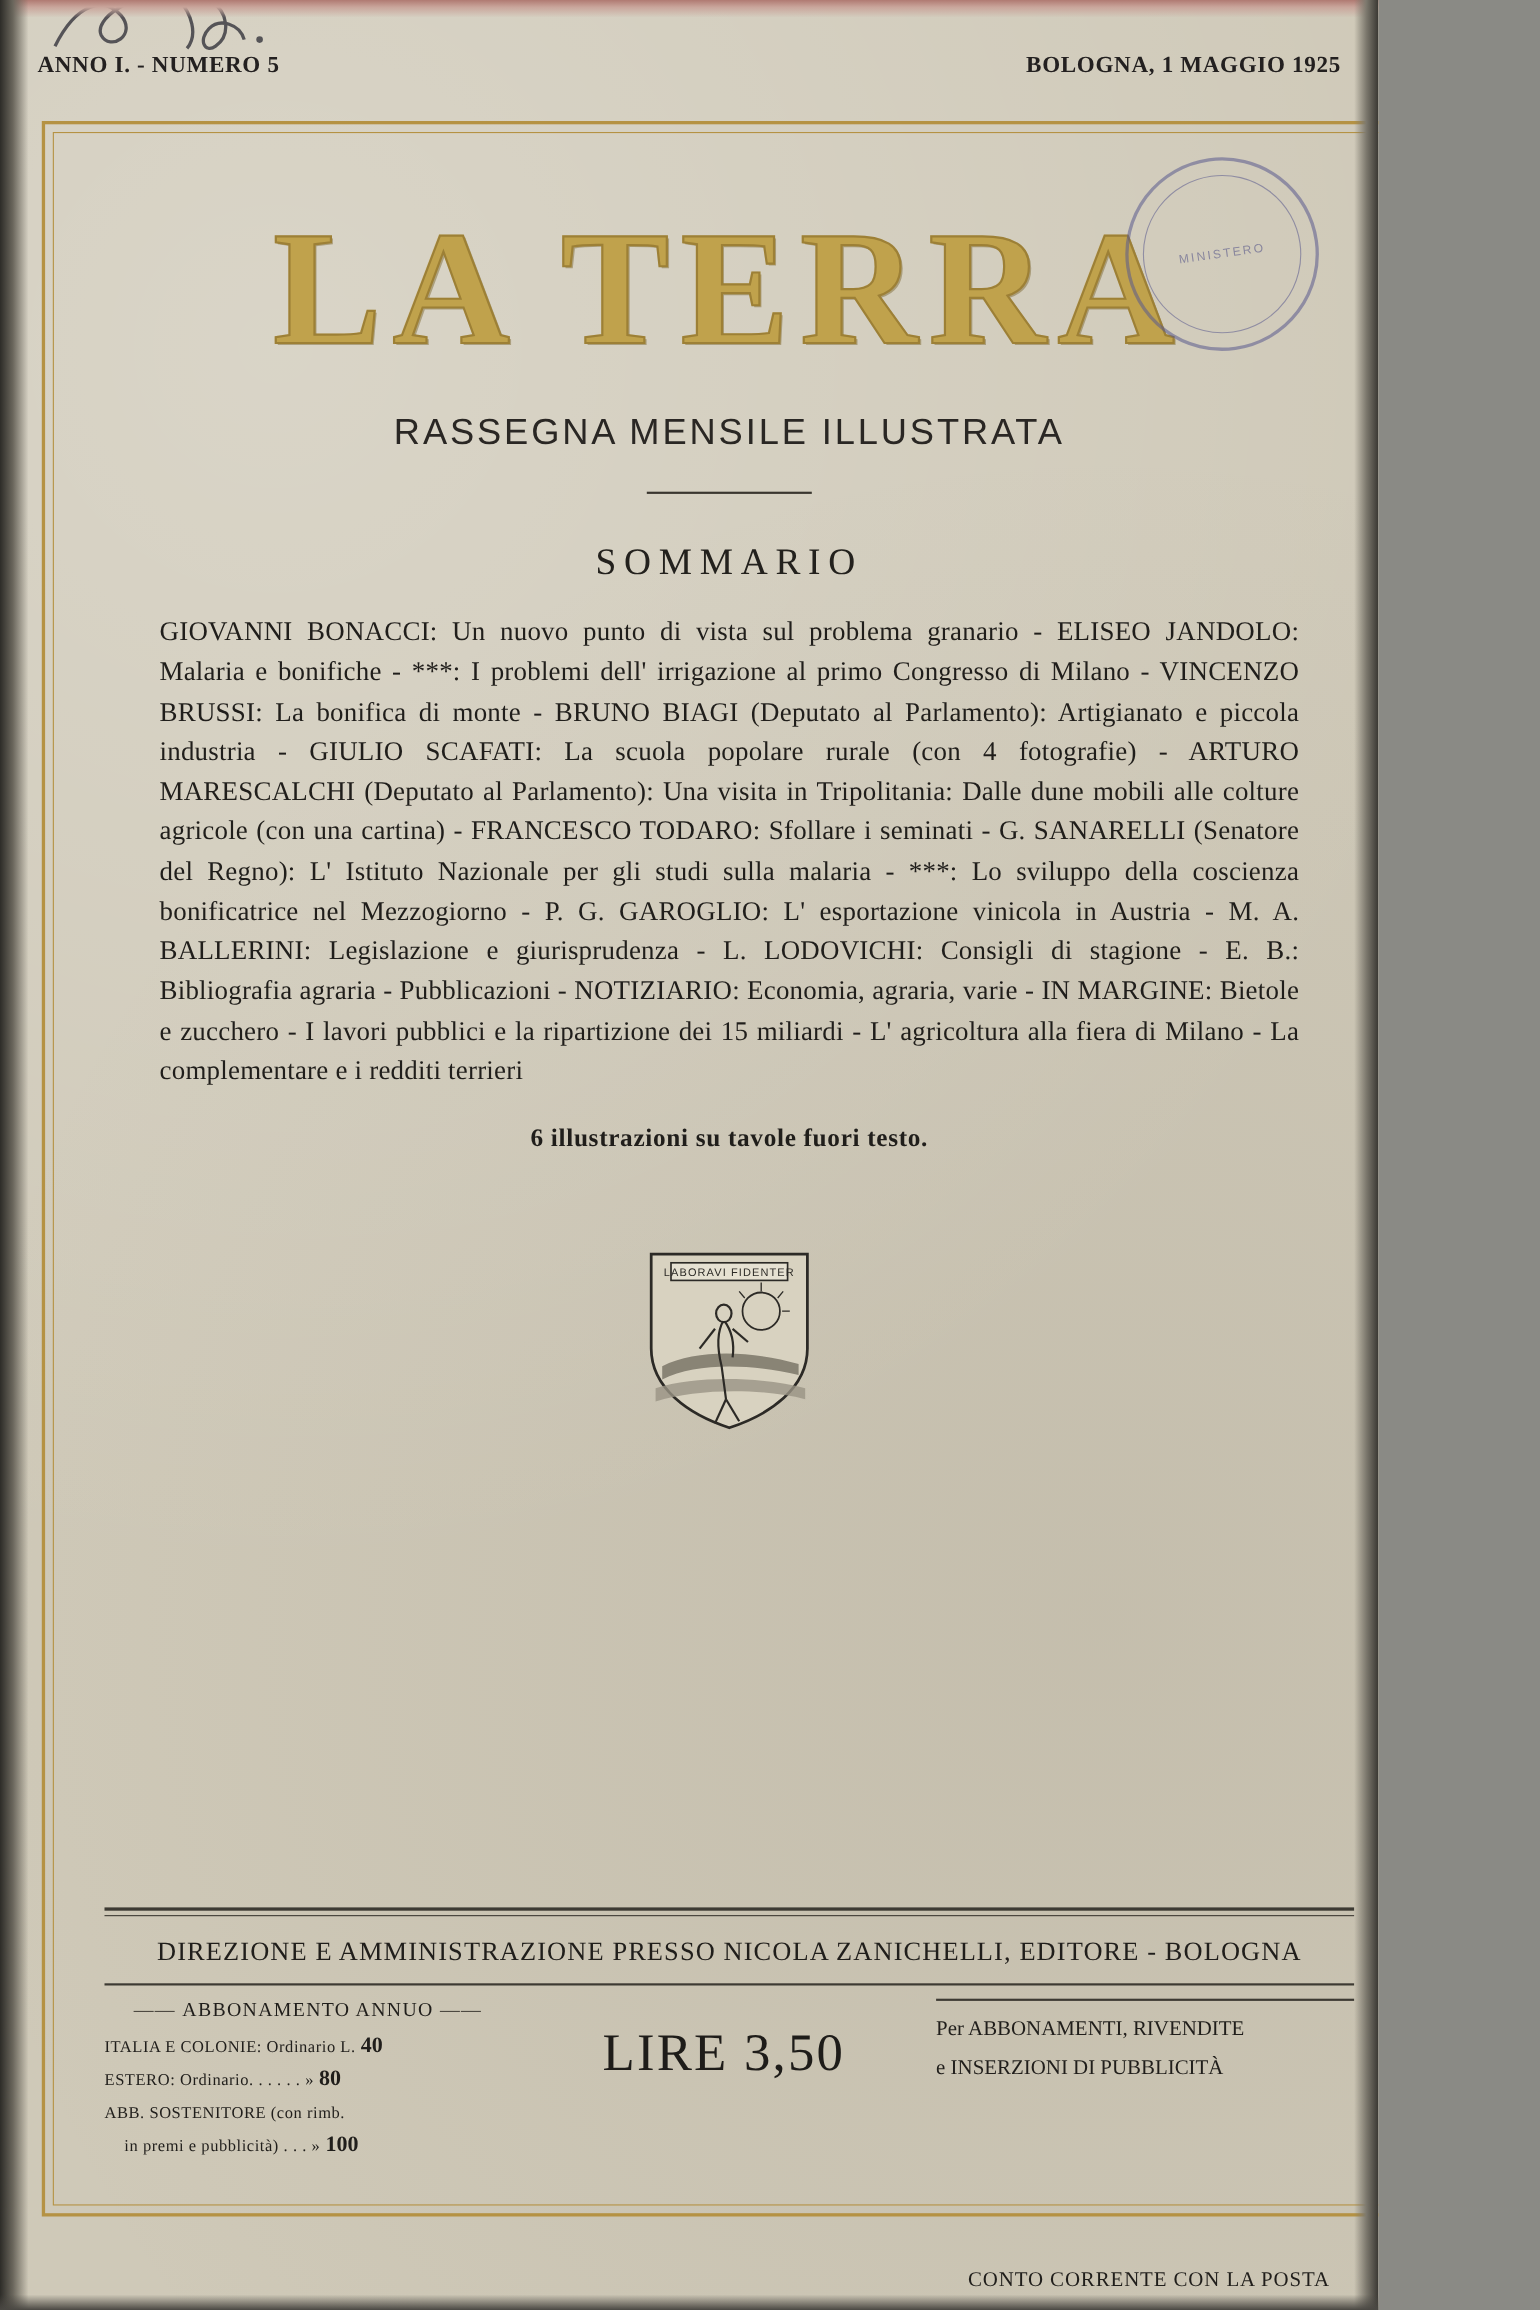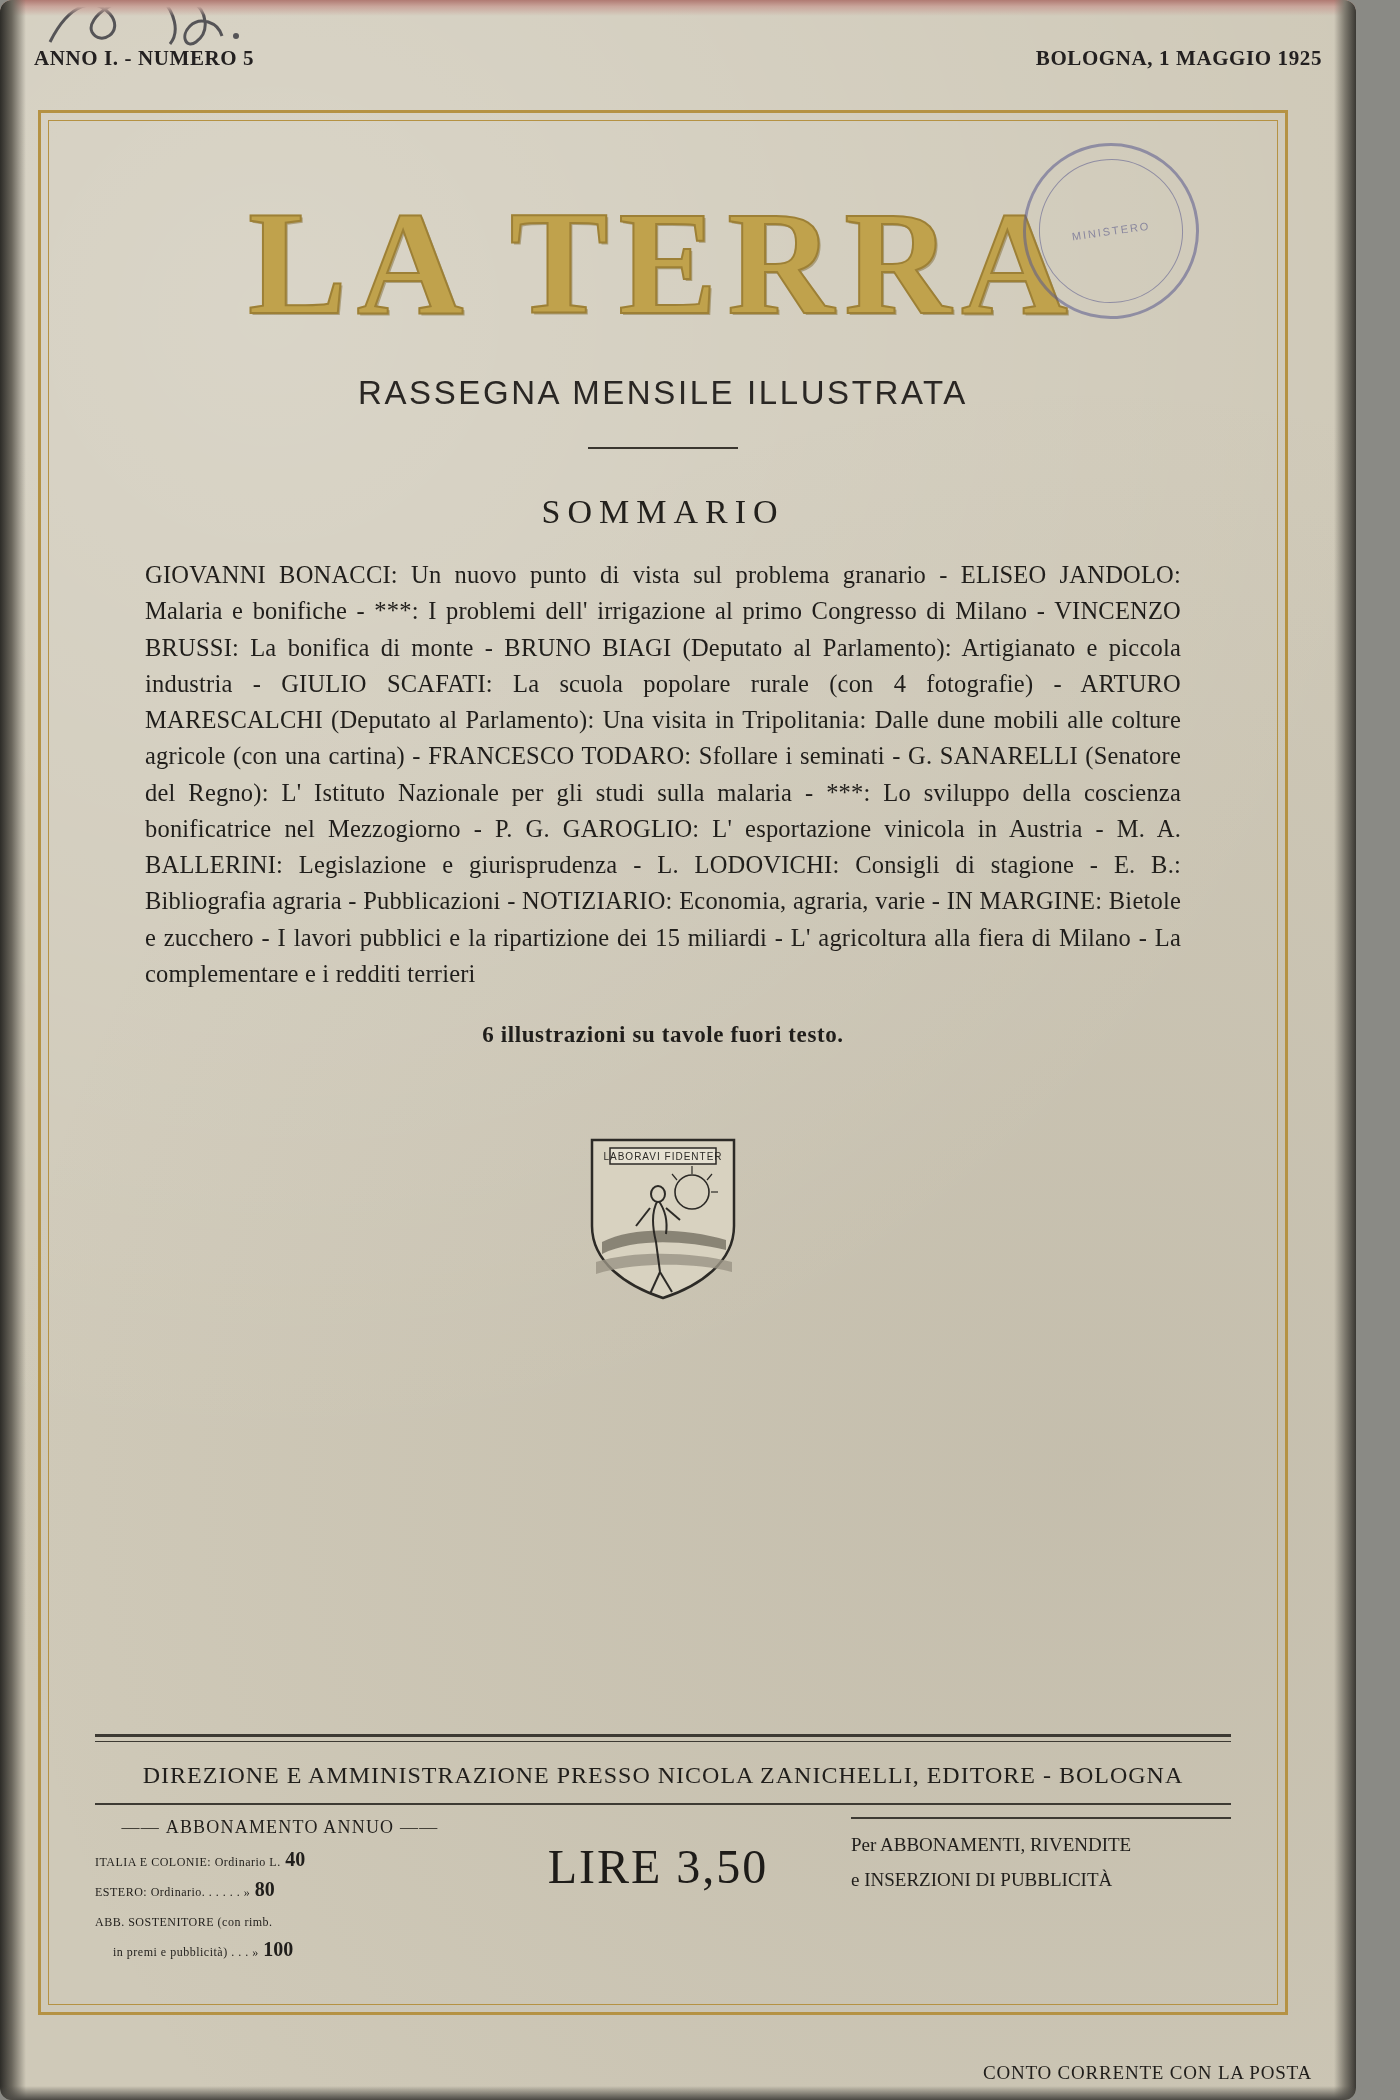--- a/index.html
+++ b/index.html
@@ -9,28 +9,27 @@
   }
   body {
     width: 1400px;
     height: 2100px;
     overflow: hidden;
     font-family: "Liberation Serif", serif;
   }
 
   #page {
     position: relative;
-    width: 1356px;
+    width: 1253px;
     height: 2100px;
     background: #cfc9b8;
     background-image:
       radial-gradient(circle at 20% 15%, rgba(255,255,255,0.22), rgba(255,255,255,0) 55%),
       radial-gradient(circle at 80% 70%, rgba(120,110,90,0.12), rgba(0,0,0,0) 60%);
     overflow: hidden;
-    border-radius: 12px;
   }
 
   
   .scan-edge-left {
     position: absolute;
     left: 0; top: 0;
     width: 26px; height: 2100px;
     background: linear-gradient(90deg, #2d2c28 0%, #6a665c 45%, rgba(160,155,140,0.0) 100%);
     z-index: 40;
   }
@@ -247,21 +246,21 @@
     text-align: center;
     margin-bottom: 6px;
     white-space: nowrap;
   }
   .abb-head .dash { color: #3d3a33; }
   .abb-row {
     font-size: 18px;
     line-height: 1.5;
     white-space: nowrap;
   }
-  .abb-row .sc { font-size: 12px; letter-spacing: 0.5px; }
+  .abb-row .sc { font-size: 15px; letter-spacing: 0.5px; }
   .abb-row .num { font-weight: 700; font-size: 20px; }
   .abb-row.indent { padding-left: 18px; }
 
   .col-mid {
     flex: 1;
     text-align: center;
     padding-top: 22px;
   }
   .price {
     font-family: "Liberation Serif", serif;

